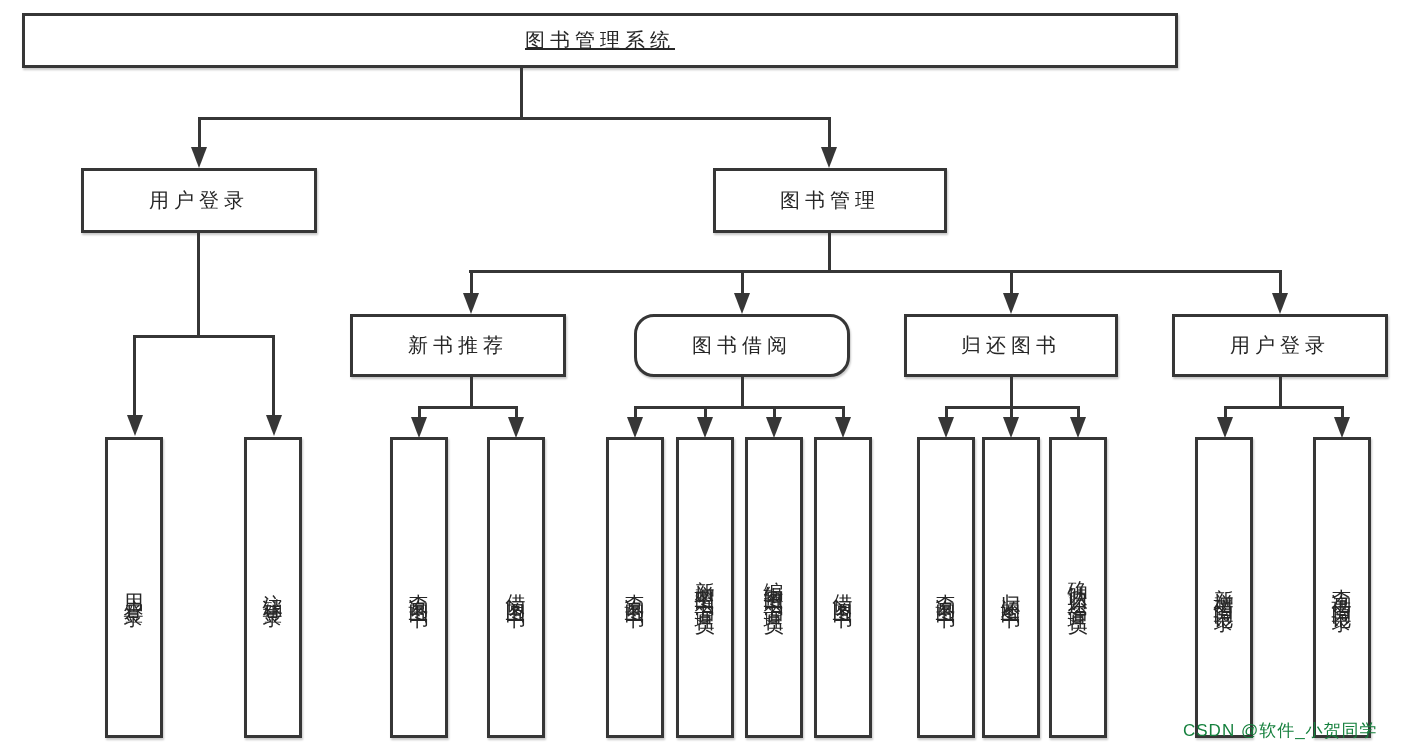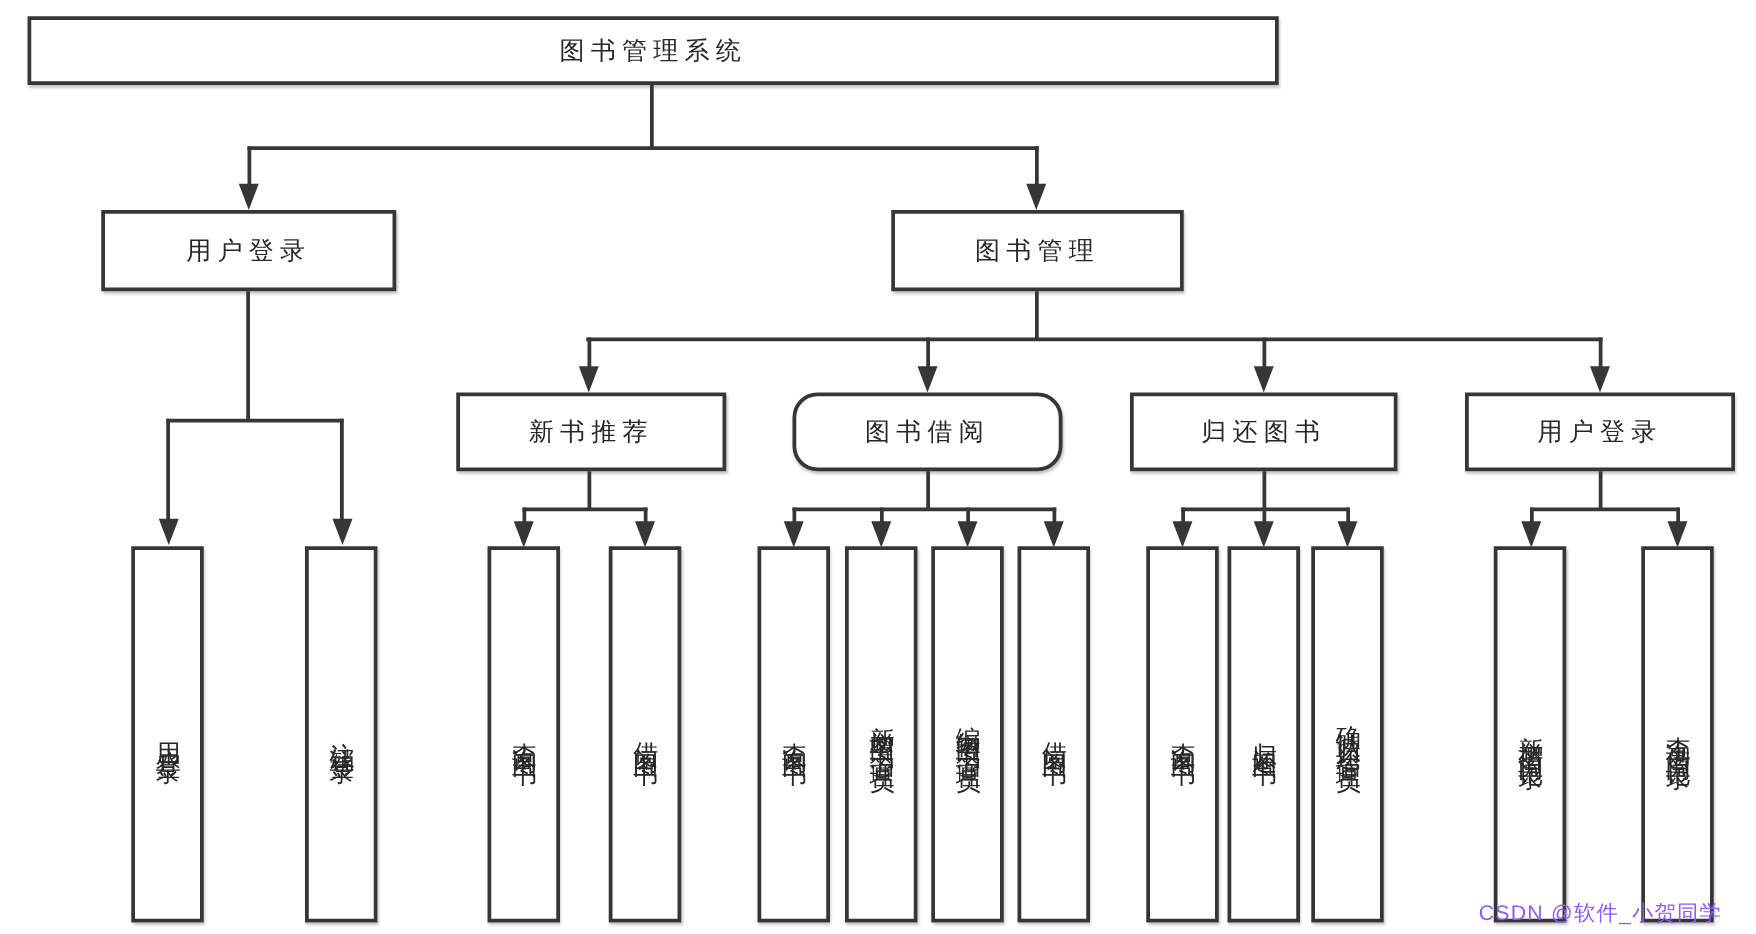--- a/index.html
+++ b/index.html
@@ -42,31 +42,31 @@
     border-left: 8px solid transparent;
     border-right: 8px solid transparent;
     border-top: 21px solid #363636;
   }
   .watermark {
     position: absolute;
     left: 1183px;
     top: 719px;
     font-size: 17px;
     letter-spacing: 1px;
-    color: #8b5cf6;
+    color: #15803d;
     z-index: 5;
     white-space: nowrap;
   }
 </style>
 </head>
 <body>
 
 <div class="canvas">
 
-  <div class="box" style="left:22px; top:13px; width:1001px; height:55px;">
+  <div class="box" style="left:22px; top:13px; width:1156px; height:55px;text-decoration:underline;">
     <span>图书管理系统</span>
   </div>
 
   <div class="line" style="left:520px; top:68px; width:3px; height:51px;"></div>
   <div class="line" style="left:198px; top:117px; width:633px; height:3px;"></div>
   <div class="line" style="left:198px; top:117px; width:3px; height:31px;"></div>
   <div class="arr" style="left:191px; top:147px;"></div>
   <div class="line" style="left:828px; top:117px; width:3px; height:31px;"></div>
   <div class="arr" style="left:821px; top:147px;"></div>
 
@@ -88,21 +88,21 @@
   <div class="line" style="left:469px; top:270px; width:813px; height:3px;"></div>
   <div class="line" style="left:470px; top:270px; width:3px; height:24px;"></div>
   <div class="arr" style="left:463px; top:293px;"></div>
   <div class="line" style="left:741px; top:270px; width:3px; height:24px;"></div>
   <div class="arr" style="left:734px; top:293px;"></div>
   <div class="line" style="left:1010px; top:270px; width:3px; height:24px;"></div>
   <div class="arr" style="left:1003px; top:293px;"></div>
   <div class="line" style="left:1279px; top:270px; width:3px; height:24px;"></div>
   <div class="arr" style="left:1272px; top:293px;"></div>
 
-  <div class="box" style="left:365px; top:314px; width:216px; height:63px;">
+  <div class="box" style="left:350px; top:314px; width:216px; height:63px;">
     <span>新书推荐</span>
   </div>
   <div class="box" style="left:634px; top:314px; width:216px; height:63px;border-radius:20px;">
     <span>图书借阅</span>
   </div>
   <div class="box" style="left:904px; top:314px; width:214px; height:63px;">
     <span>归还图书</span>
   </div>
   <div class="box" style="left:1172px; top:314px; width:216px; height:63px;">
     <span>用户登录</span>

